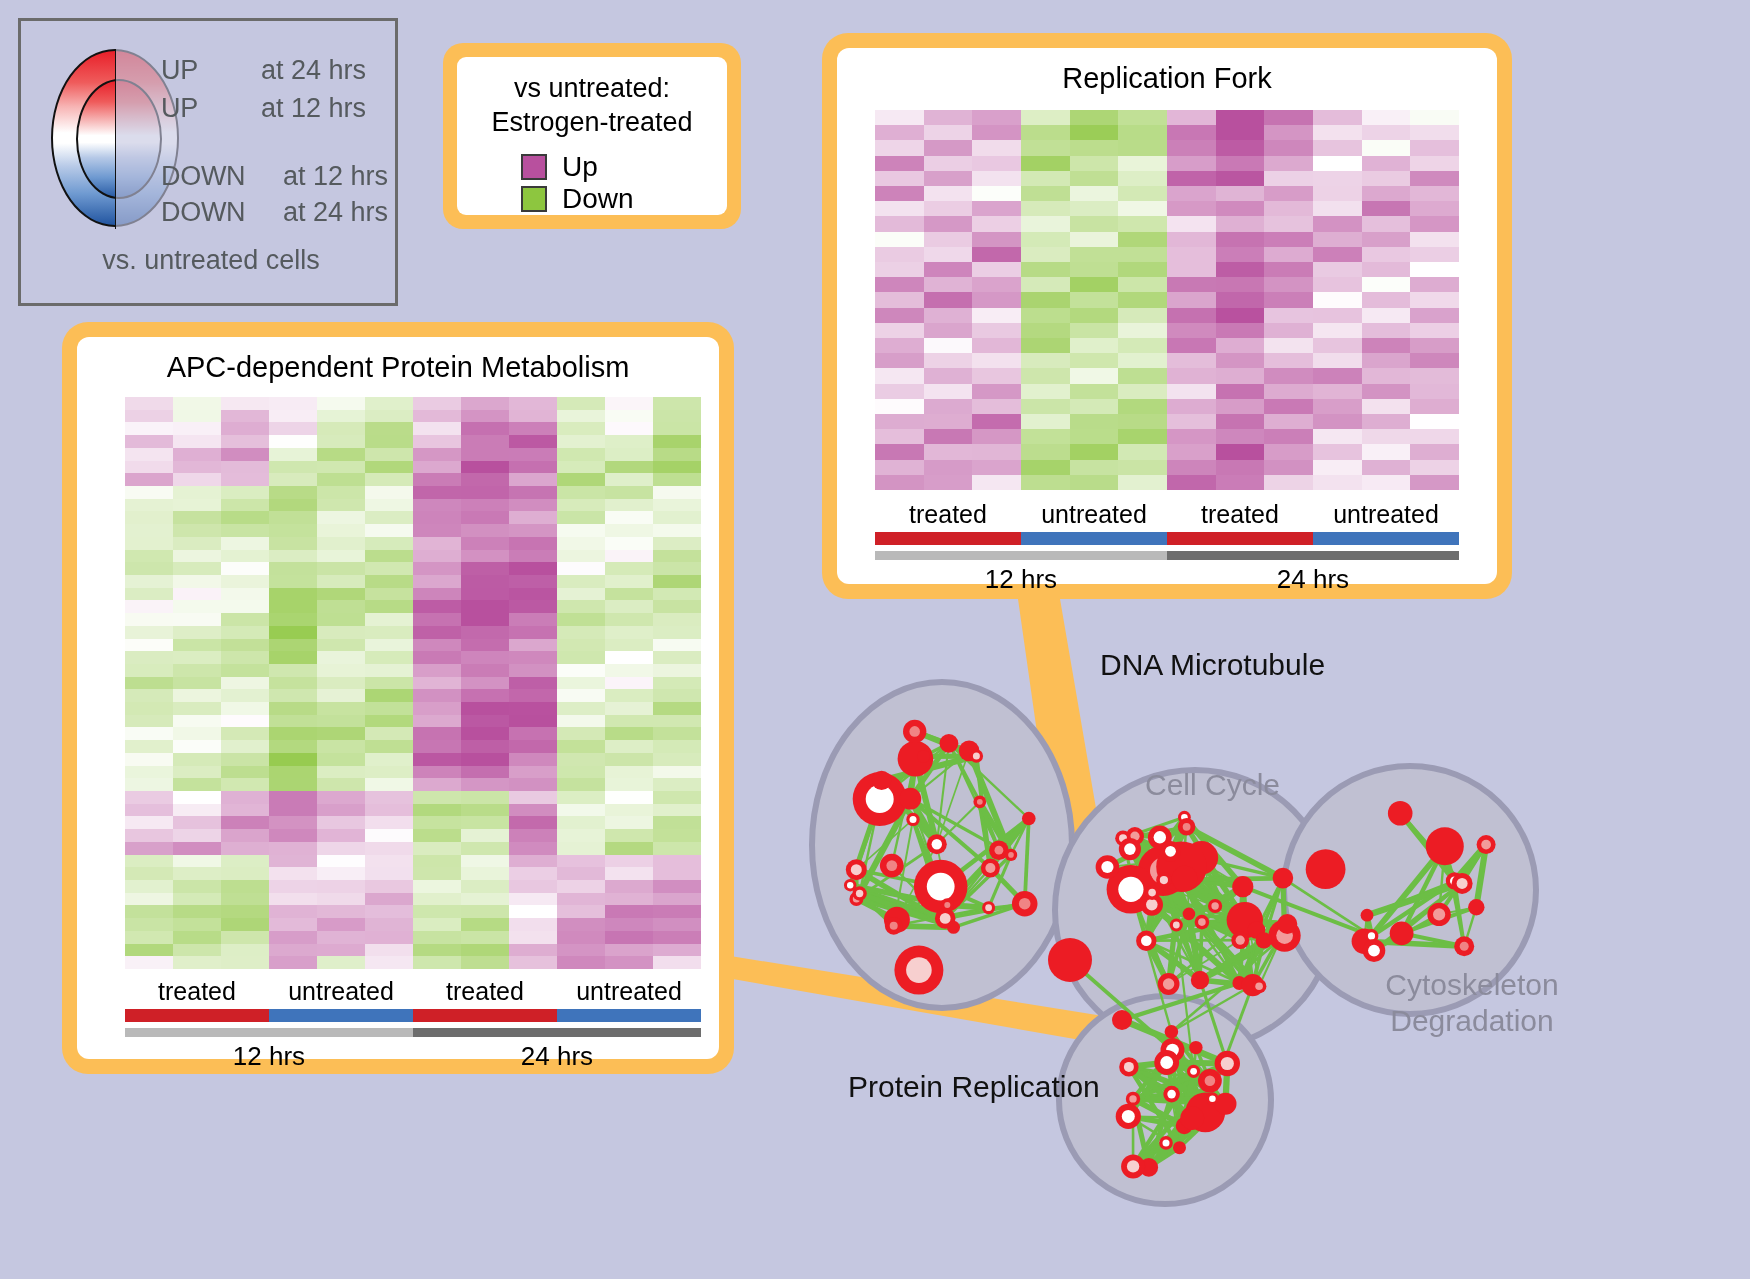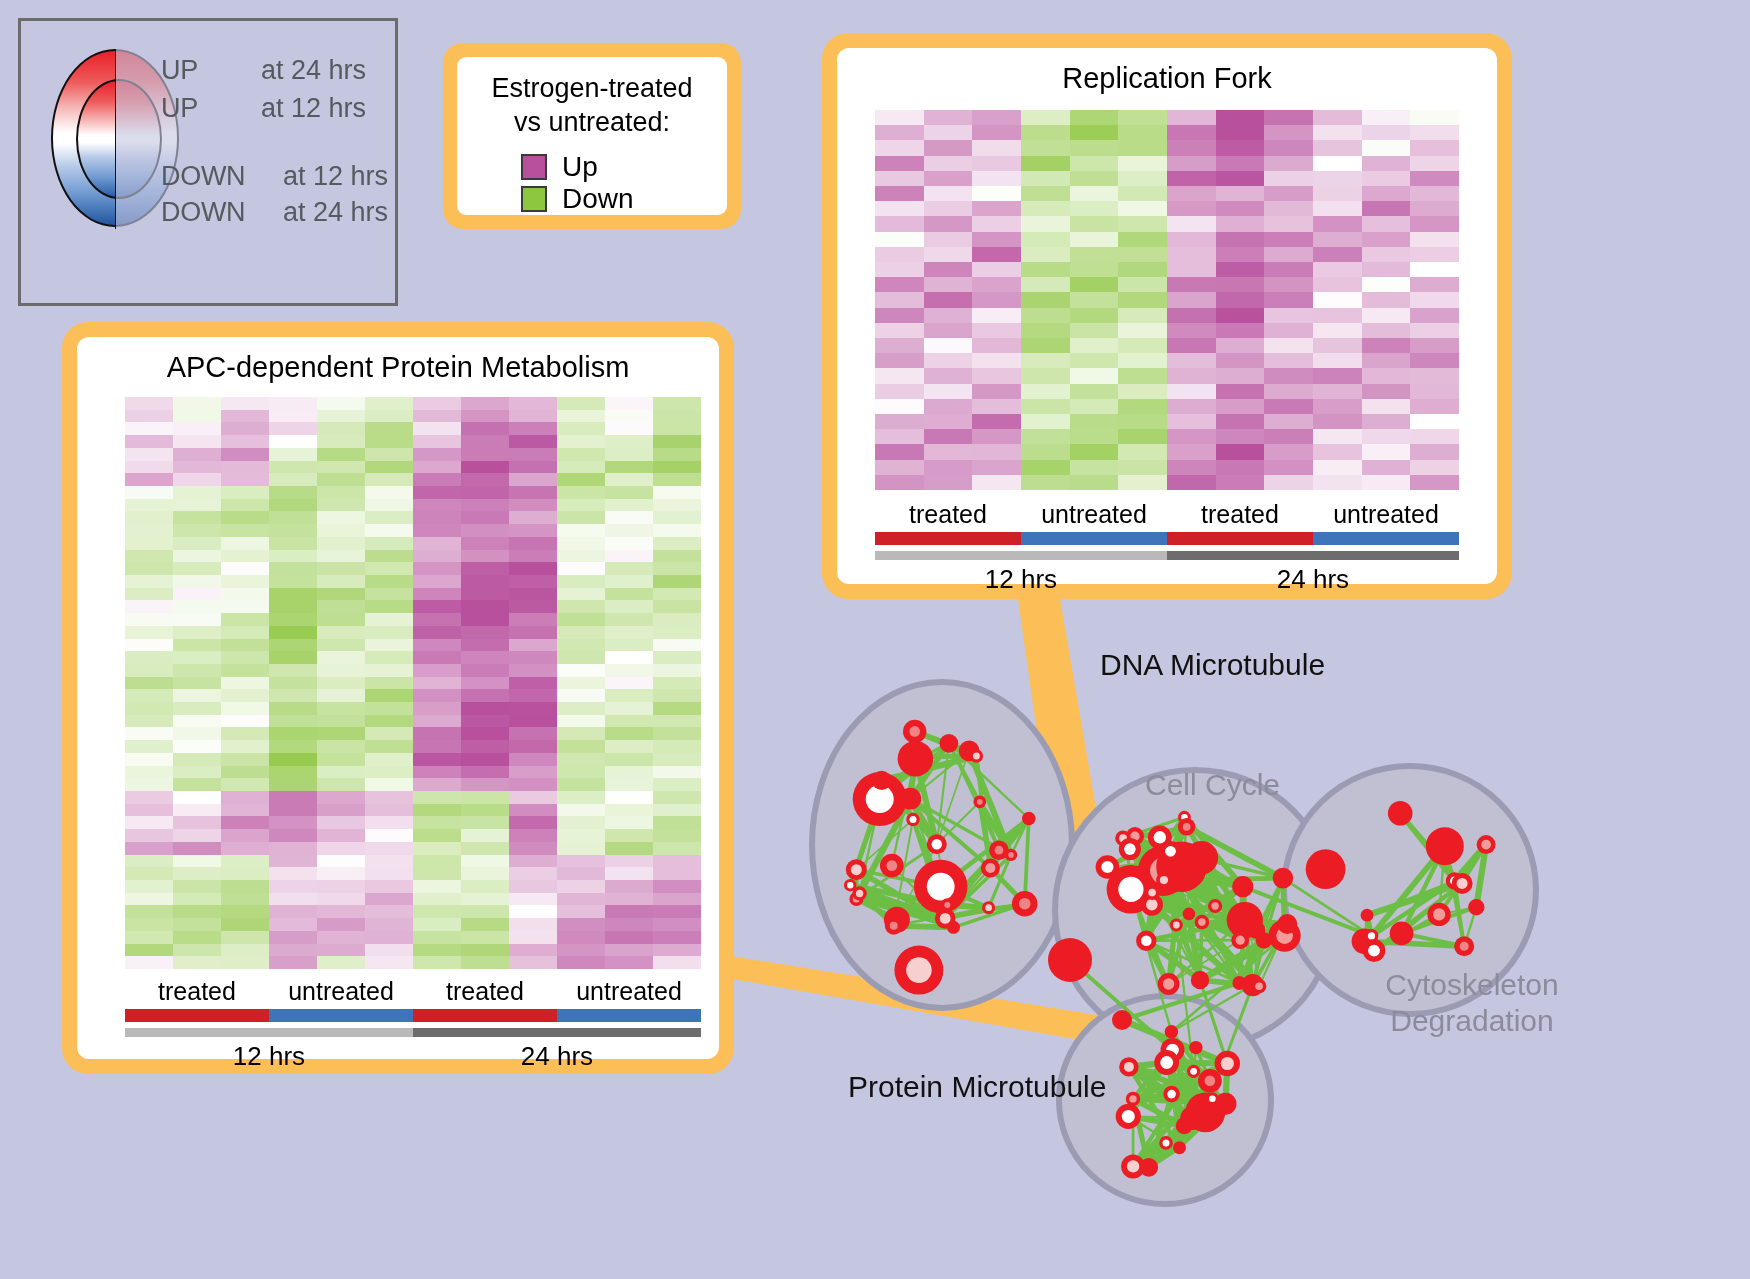--- a/index.html
+++ b/index.html
@@ -86,28 +86,29 @@
   </div>
   <div class="wlabel" style="left:140px;top:34px;">UP</div>
   <div class="wtime" style="left:240px;top:34px;">at 24 hrs</div>
   <div class="wlabel" style="left:140px;top:72px;">UP</div>
   <div class="wtime" style="left:240px;top:72px;">at 12 hrs</div>
   <div class="wlabel" style="left:140px;top:140px;">DOWN</div>
   <div class="wtime" style="left:262px;top:140px;">at 12 hrs</div>
   <div class="wlabel" style="left:140px;top:176px;">DOWN</div>
   <div class="wtime" style="left:262px;top:176px;">at 24 hrs</div>
   <div id="wheel-foot">
+    <div>vs. untreated cells</div>
   </div>
 </div>
 
 <div class="abs" id="ud-legend">
   <div id="ud-inner">
     <div id="ud-title">
+      <div>vs untreated:</div>
       <div>Estrogen-treated</div>
-      <div>vs untreated:</div>
     </div>
     <div class="ud-row" style="top:94px;">
       <span class="swatch" style="background:#b8509e"></span>
       <span class="ud-text">Up</span>
     </div>
     <div class="ud-row" style="top:126px;">
       <span class="swatch" style="background:#8dc63f"></span>
       <span class="ud-text">Down</span>
     </div>
   </div>
@@ -1545,14 +1546,14 @@
         <circle cx="396.7" cy="462.5" r="6.4" fill="#ffffff"></circle>
         <circle cx="300.0" cy="360.0" r="22.0" fill="#ec1c24"></circle>
         <circle cx="352.0" cy="420.0" r="10.0" fill="#ec1c24"></circle>
       </g>
   </svg>
 
   <div class="cluster-label" style="left:330px;top:48px;color:#111;">DNA Microtubule</div>
   <div class="cluster-label" style="left:375px;top:168px;color:#8b8b9c;">Cell Cycle</div>
   <div class="cluster-label" style="left:612px;top:368px;color:#8b8b9c;text-align:center;width:180px;">Cytoskeleton</div>
   <div class="cluster-label" style="left:612px;top:404px;color:#8b8b9c;text-align:center;width:180px;">Degradation</div>
-  <div class="cluster-label" style="left:78px;top:470px;color:#111;">Protein Microtubule</div>
+  <div class="cluster-label" style="left:78px;top:470px;color:#111;">Protein Replication</div>
 </div>
 
 </body></html>

